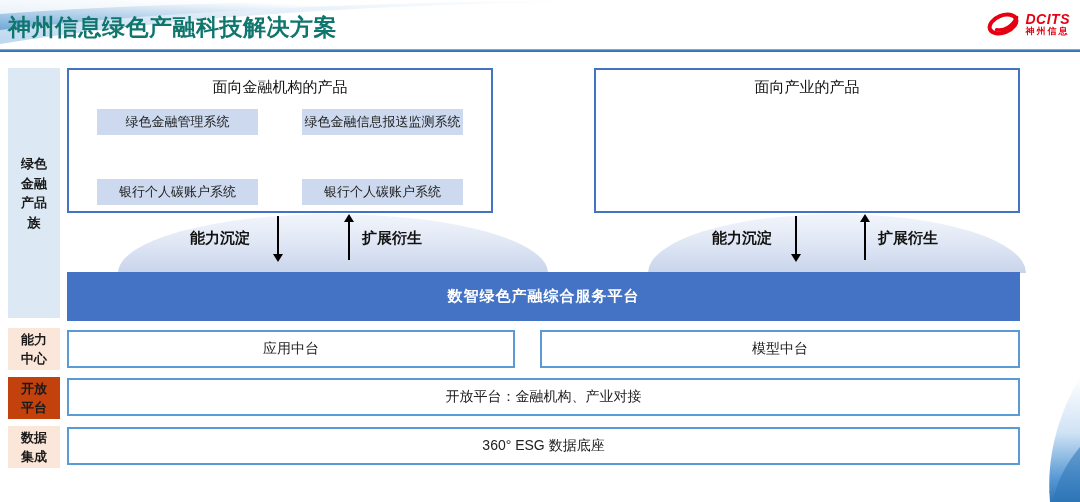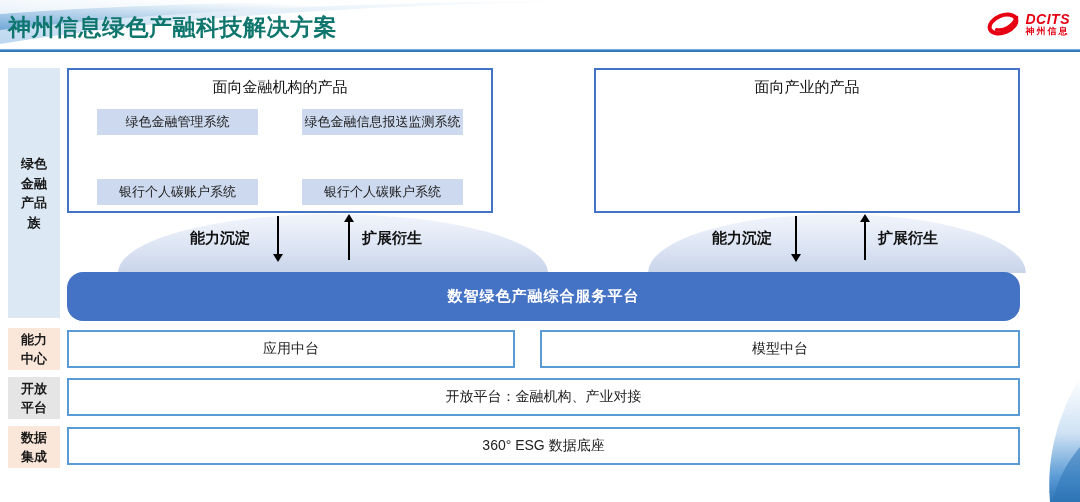--- a/index.html
+++ b/index.html
@@ -23,21 +23,21 @@
   .logo-name { font-size:14px; font-weight:bold; font-style:italic; color:#e60012; letter-spacing:.5px; }
   .logo-sub  { font-size:9px;  font-weight:bold; color:#e60012; letter-spacing:2px; }
 
   
   .sb { position:absolute; left:8px; width:52px; box-sizing:border-box;
         display:flex; align-items:center; justify-content:center; text-align:center;
         font-weight:bold; font-size:13px; line-height:1.5; color:#1a1a1a; }
   .sb span { display:block; width:30px; word-break:break-all; }
   .sb-product { top:68px;  height:250px; background:#dce9f5; }
   .sb-cap     { top:328px; height:42px;  background:#fbe7da; }
-  .sb-open    { top:377px; height:42px;  background:#e5e5e5; }
+  .sb-open    { top:377px; height:42px;  background:#c2410c; }
   .sb-data    { top:426px; height:42px;  background:#fbe7da; }
 
   
   .product-box { position:absolute; top:68px; height:145px; width:426px;
     background:#fff; border:2px solid #4472c4; box-sizing:border-box; }
   .pb-finance  { left:67px; }
   .pb-industry { left:594px; }
   .pb-title { text-align:center; font-weight:normal; font-size:15px; margin-top:8px; color:#111; }
   .pb-grid  { display:grid; grid-template-columns:1fr 1fr; column-gap:30px; row-gap:13px; padding:12px 28px 0 28px;gap:44px; }
   .pb-item  { background:#ccd9ee; height:26px; display:flex; align-items:center; justify-content:center;
@@ -56,21 +56,21 @@
   .arrow { position:absolute; top:216px; width:2px; height:44px; background:#000; }
   .a-ld { left:277px; } .a-lu { left:348px; } .a-rd { left:795px; } .a-ru { left:864px; }
   .arrow.down::after { content:""; position:absolute; bottom:-2px; left:-4px;
     border-left:5px solid transparent; border-right:5px solid transparent; border-top:8px solid #000; }
   .arrow.up::after { content:""; position:absolute; top:-2px; left:-4px;
     border-left:5px solid transparent; border-right:5px solid transparent; border-bottom:8px solid #000; }
 
   
   .platform { position:absolute; left:67px; top:272px; width:953px; height:49px;
     background:#4472c4; display:flex; align-items:center; justify-content:center;
-    color:#fff; font-weight:bold; font-size:15px; letter-spacing:1px;border-radius:16px; }
+    color:#fff; font-weight:bold; font-size:15px; letter-spacing:1px; }
 
   
   .mid-box, .wide-box { position:absolute; height:38px; background:#fff; border:2px solid #5b9bd5;
     box-sizing:border-box; display:flex; align-items:center; justify-content:center;
     font-size:14px; color:#222; }
   .mid-left  { left:67px;  top:330px; width:448px; }
   .mid-right { left:540px; top:330px; width:480px; }
   .row-open  { left:67px;  top:378px; width:953px; }
   .row-data  { left:67px;  top:427px; width:953px; }
 

